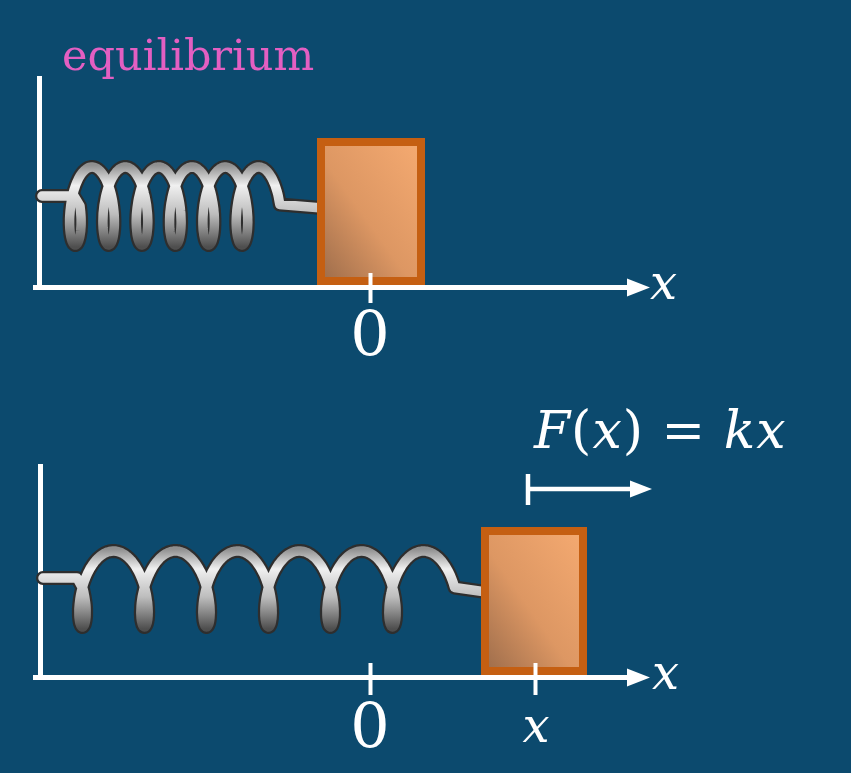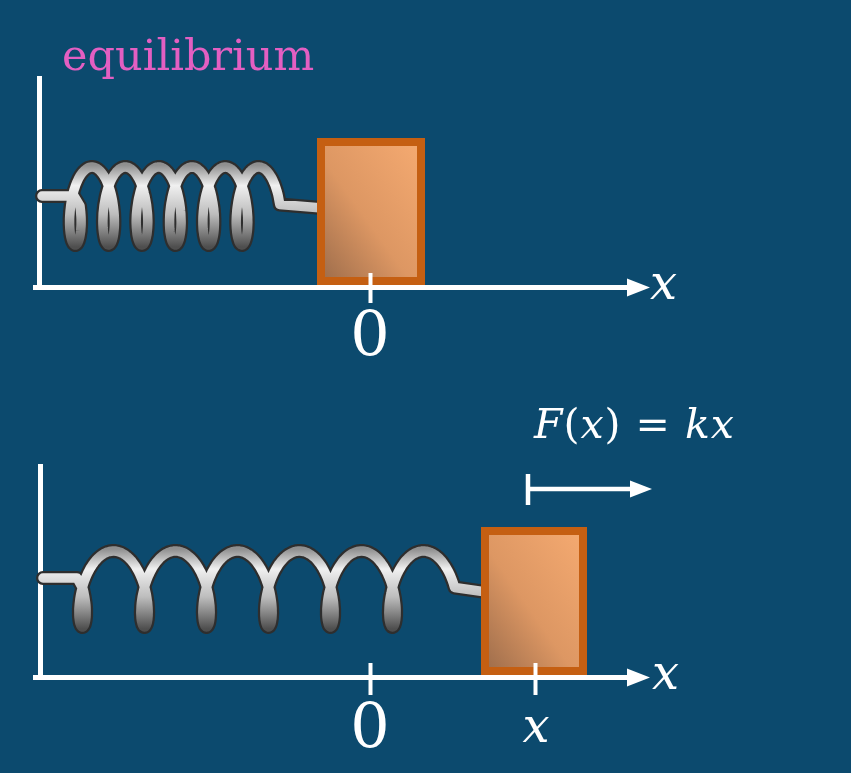--- a/index.html
+++ b/index.html
@@ -15,21 +15,21 @@
   .spring-main{fill:none;stroke-width:9.5;stroke-linejoin:round;stroke-linecap:round;}
   .block{fill:url(#blockGrad);stroke:#c55f12;stroke-width:8;}
   .lbl{position:absolute;white-space:nowrap;line-height:1.05;}
   .pink{color:#e35fc2;font-size:43px;}
   .white{color:#ffffff;}
   .math{font-style:italic;}
   .axis-x{font-size:48px;}
   .tick-lbl{width:60px;text-align:center;transform:translateX(-50%);}
   .zero{font-size:62px;}
   .tick-x{font-size:48px;}
-  .formula{font-size:41px;letter-spacing:1px;}
+  .formula{font-size:52px;letter-spacing:1px;}
   .formula .up{font-style:normal;}
 </style>
 </head>
 <body>
 
 <div class="stage">
 
   <svg class="canvas" width="851" height="773" viewBox="0 0 851 773">
     <defs>
       <linearGradient id="blockGrad" x1="1" y1="0" x2="0" y2="1">

